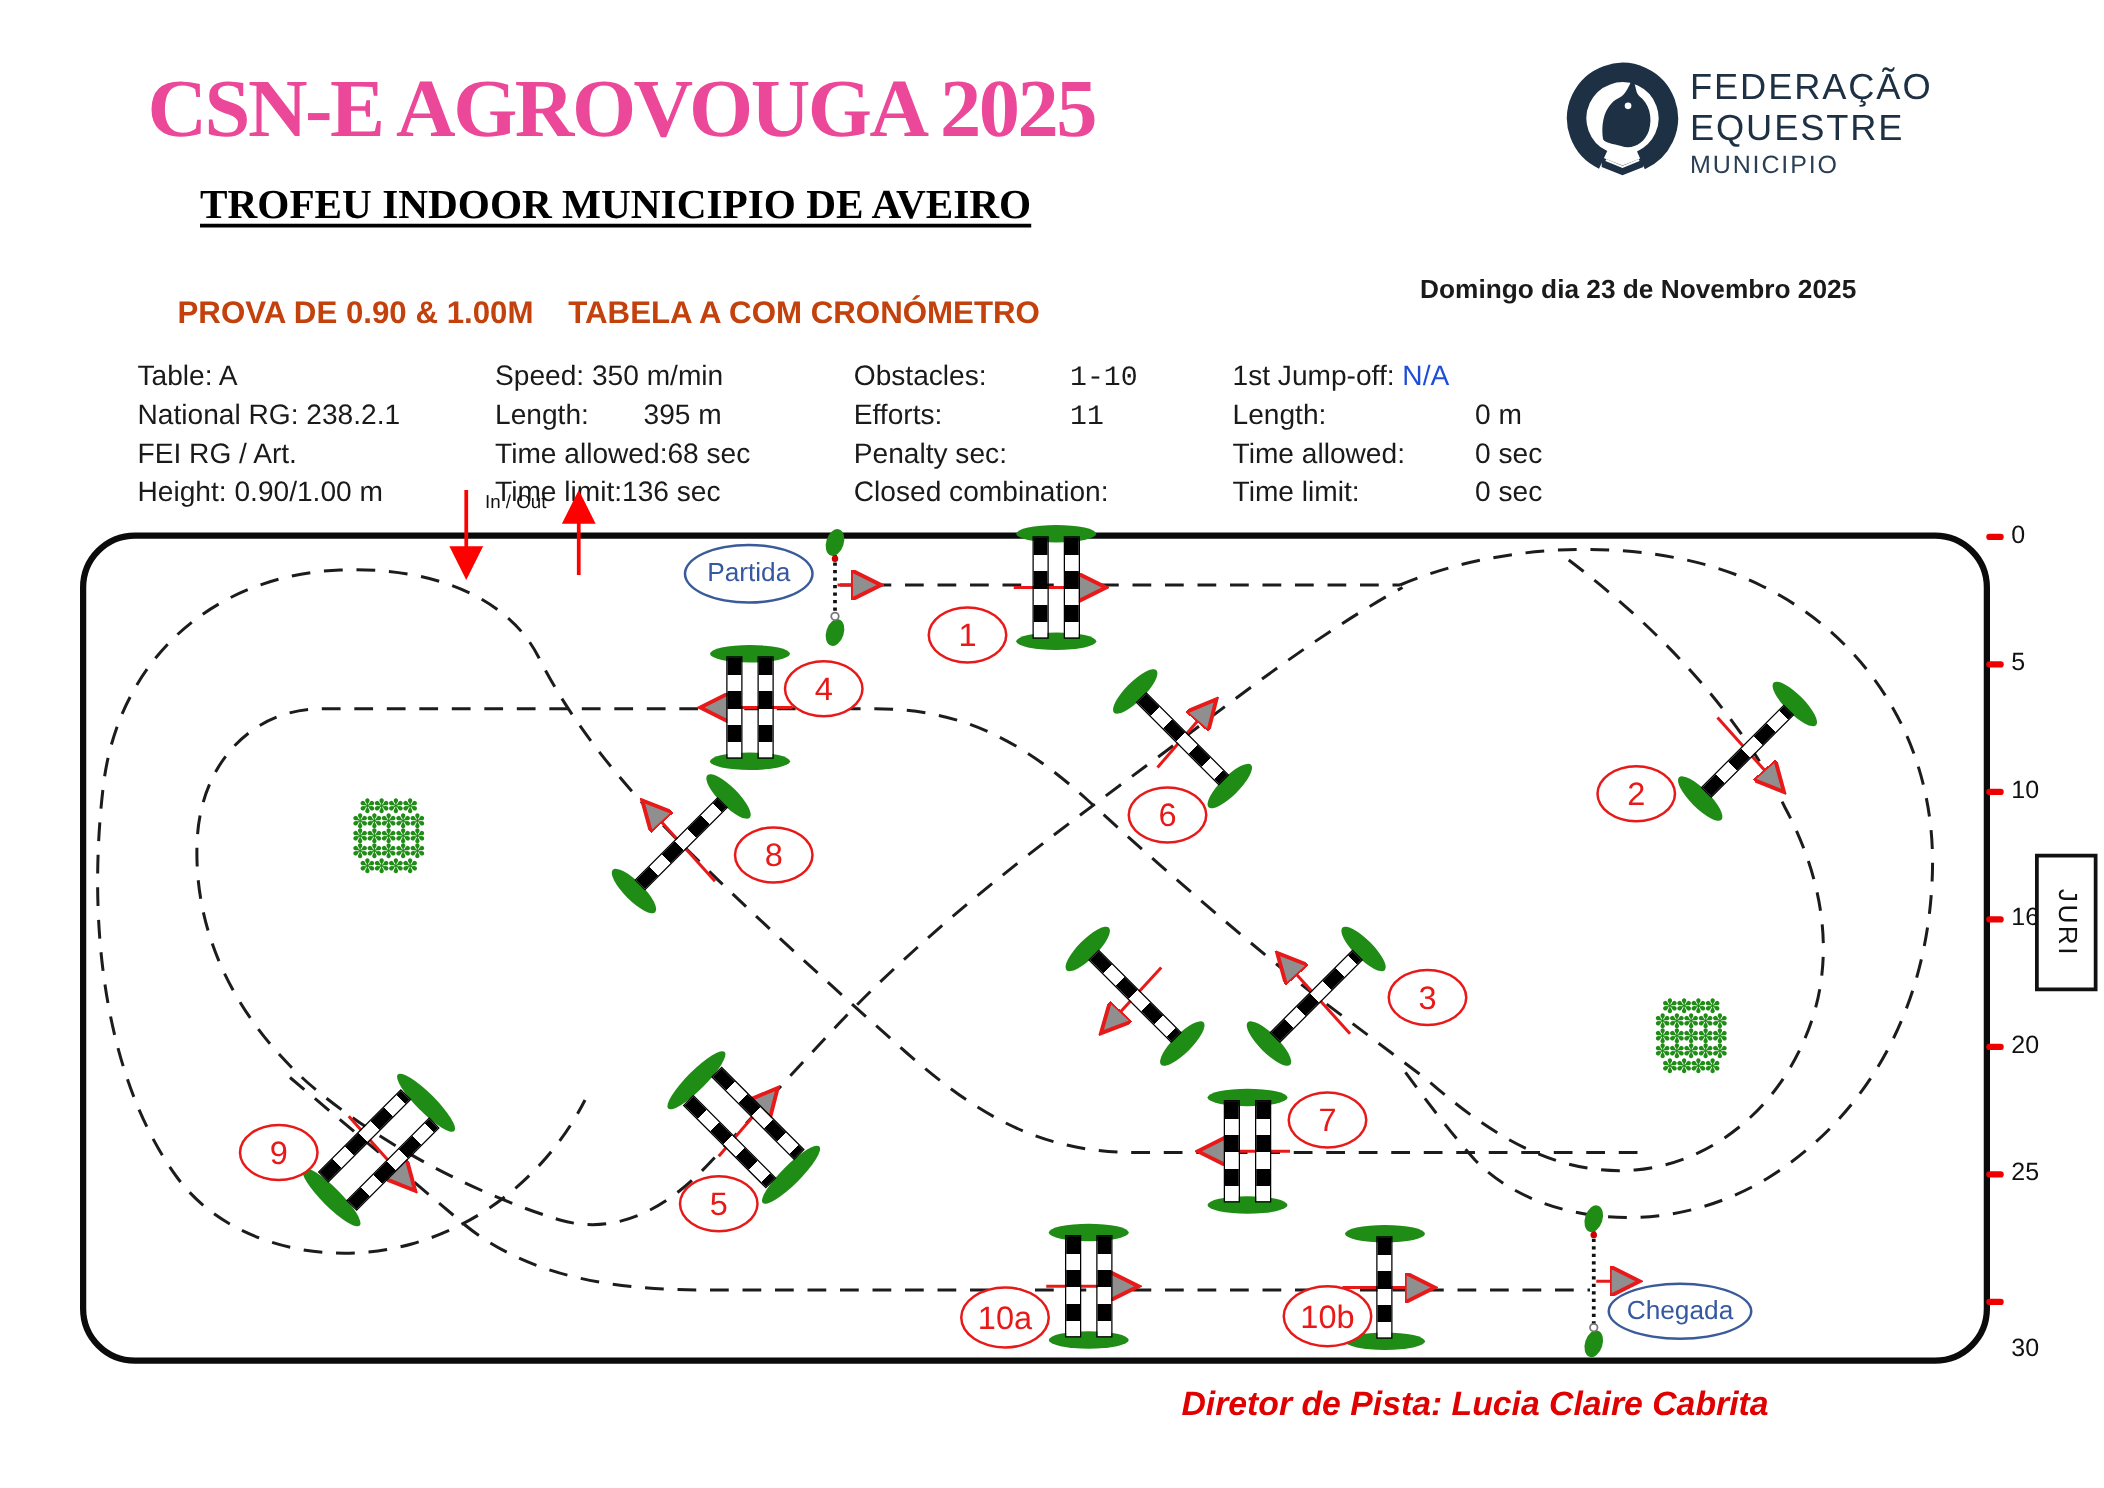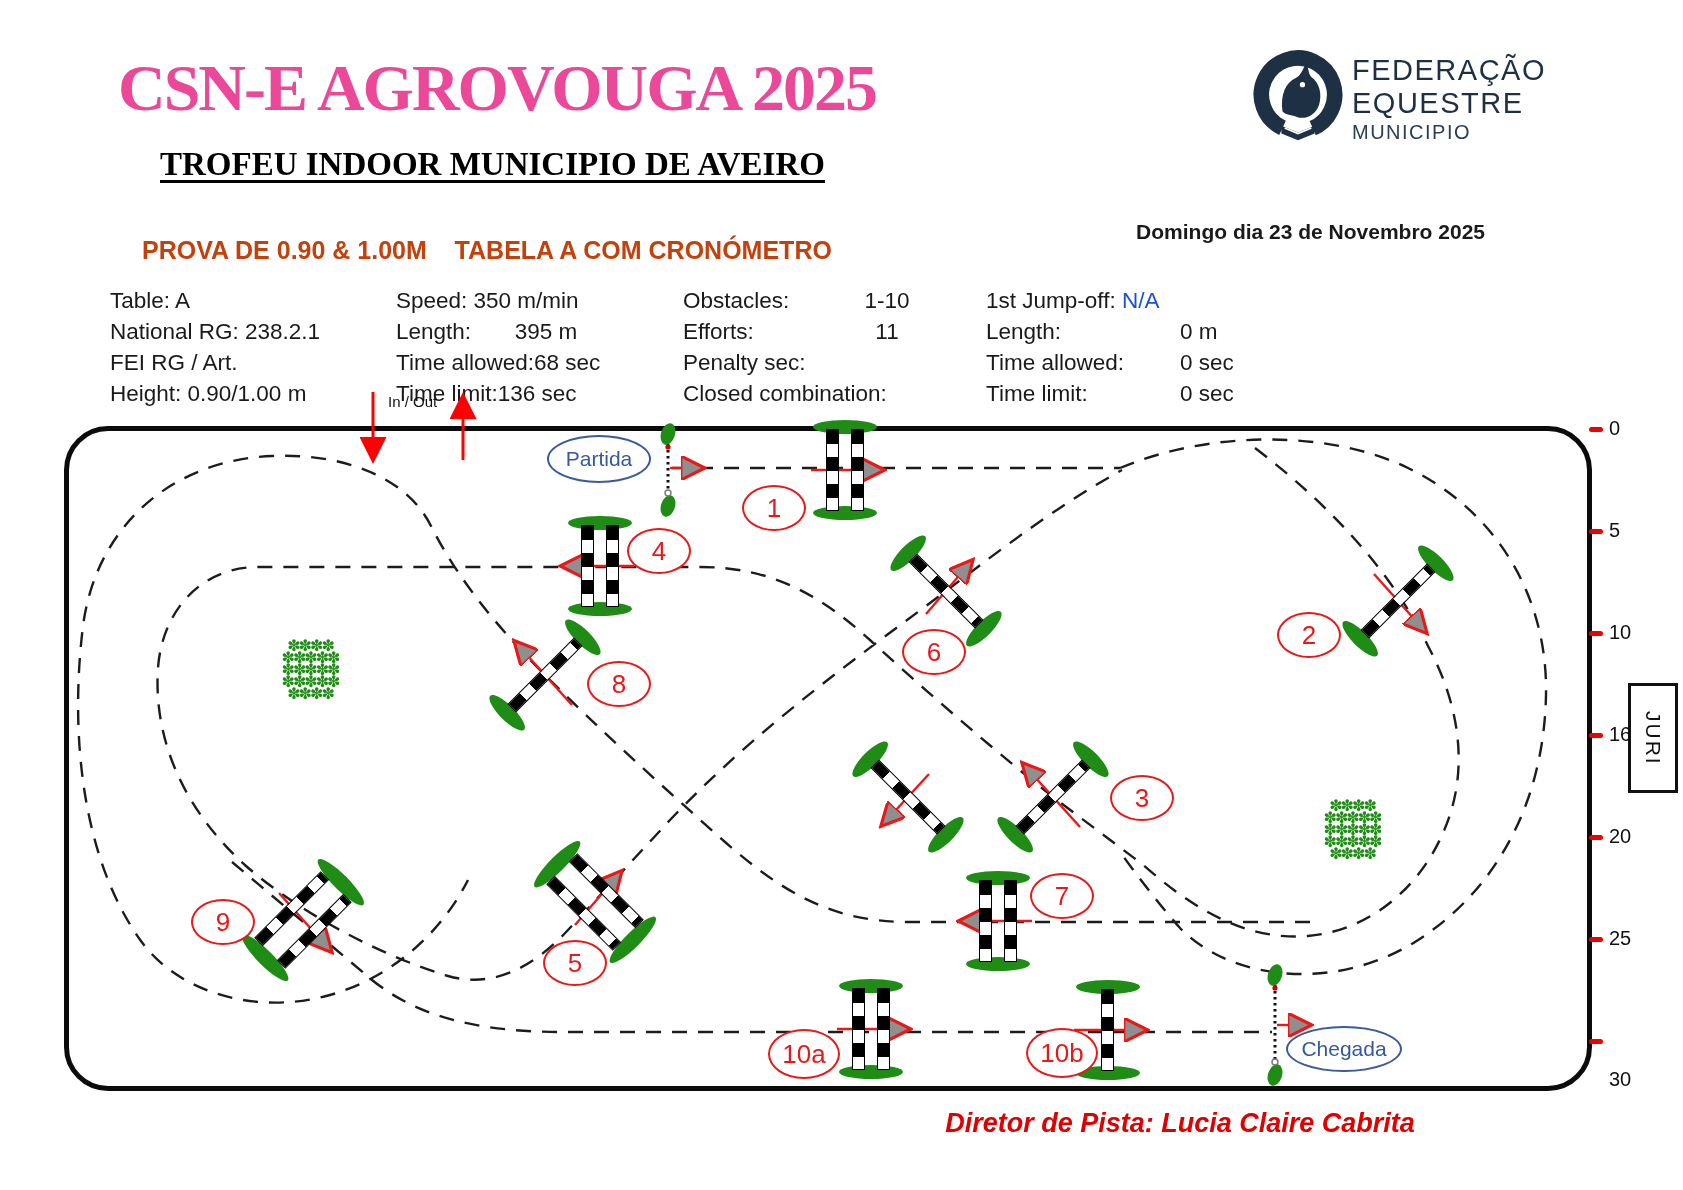--- a/index.html
+++ b/index.html
@@ -11,21 +11,21 @@
   #event-line{left:142px;top:236px;font-weight:bold;font-size:25px;white-space:pre;color:#c2410c;}
   #date-line{left:1100px;top:180px;width:385px;text-align:right;font-weight:bold;font-size:21px;white-space:nowrap;margin-top:40px;}
   
   #logo{left:1248px;top:48px;width:330px;height:100px;}
   #logo-text{left:1352px;top:56px;color:#1d3044;line-height:1;}
   .logo-big{font-size:29px;letter-spacing:1.5px;margin-bottom:4px;}
   .logo-small{font-size:20px;letter-spacing:1.5px;color:#2a3f55;}
   
   .info-row{position:absolute;font-size:22.5px;white-space:pre;}
   .c3-label{display:inline-block;width:173px;}
-  .c3-value{display:inline-block;width:62px;text-align:center;}
+  .c3-value{display:inline-block;width:62px;text-align:left;font-family:Liberation Mono, monospace;}
   .c4-label{display:inline-block;width:194px;}
   .red-text{color:#1d4ed8;}
   
   #arena{left:64px;top:426px;width:1518px;height:655px;border:5.5px solid #0b0b0b;border-radius:44px;background:#fff;}
   #course-svg{left:0;top:0;width:1683px;height:1190px;pointer-events:none;}
   #inout-label{left:388px;top:393px;font-size:15px;color:#111;white-space:nowrap;}
   .gate-ellipse{border:2.2px solid #3a5b99;border-radius:50%;color:#3558a0;display:flex;align-items:center;justify-content:center;background:#fff;}
   #partida{left:547px;top:435px;width:100px;height:44px;font-size:21px;}
   #chegada{left:1286px;top:1026px;width:112px;height:42px;font-size:21px;}
   

